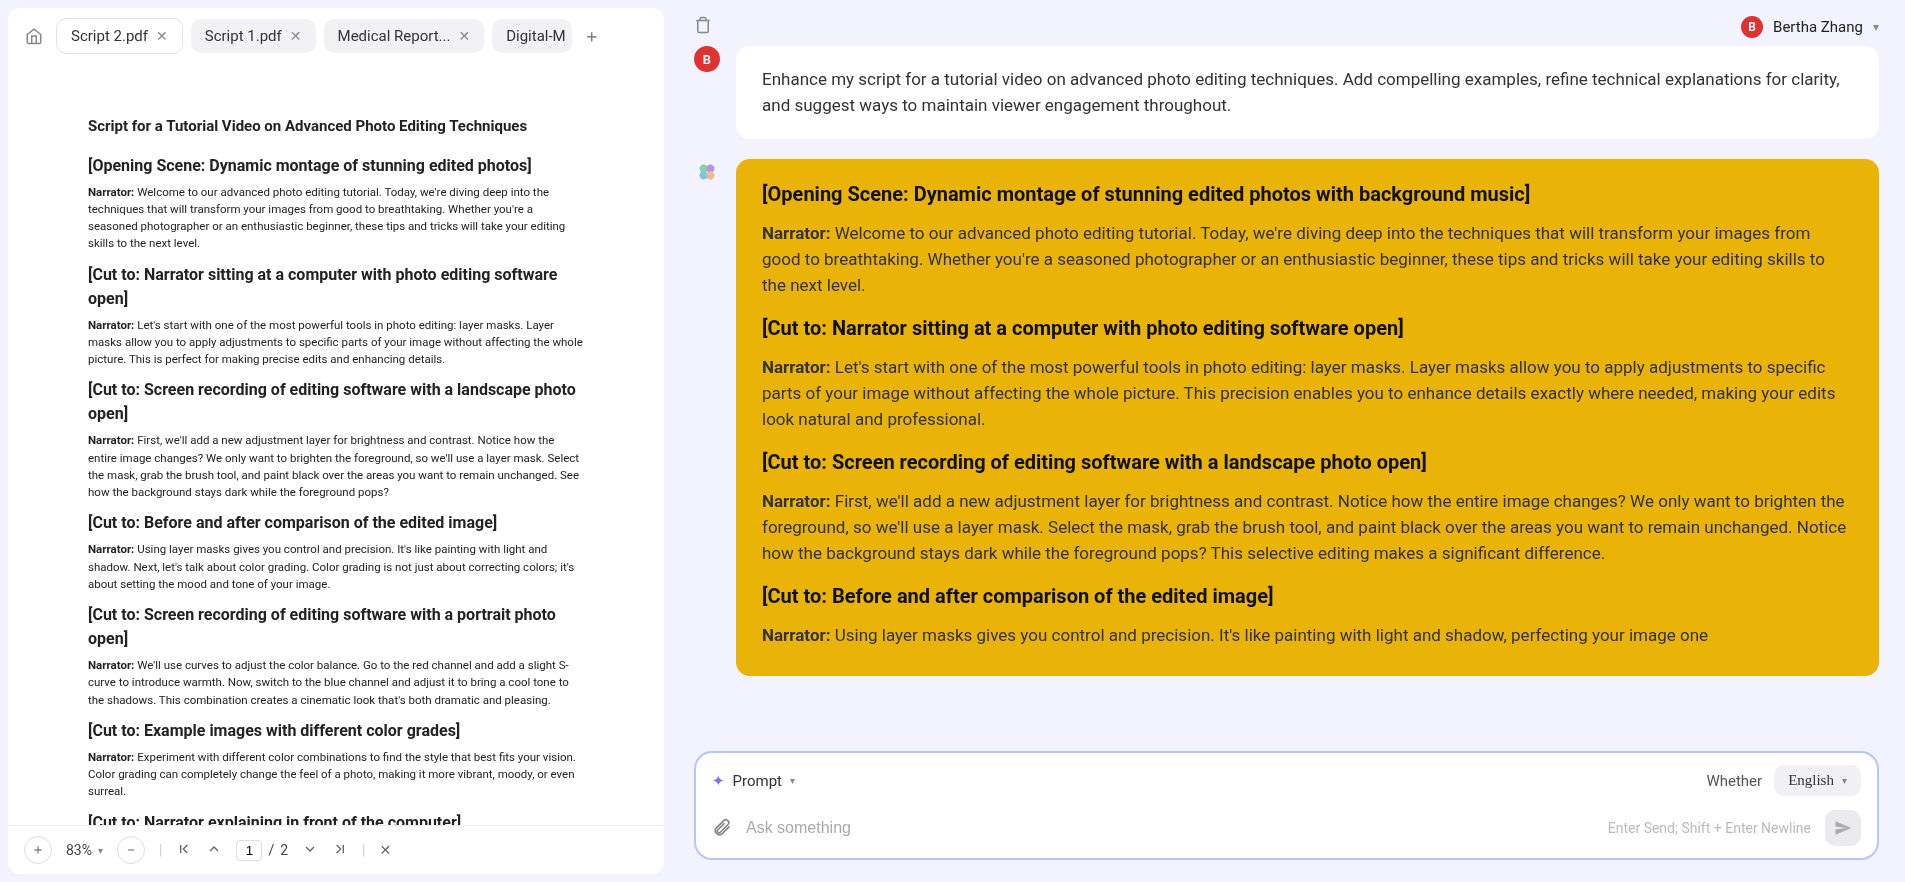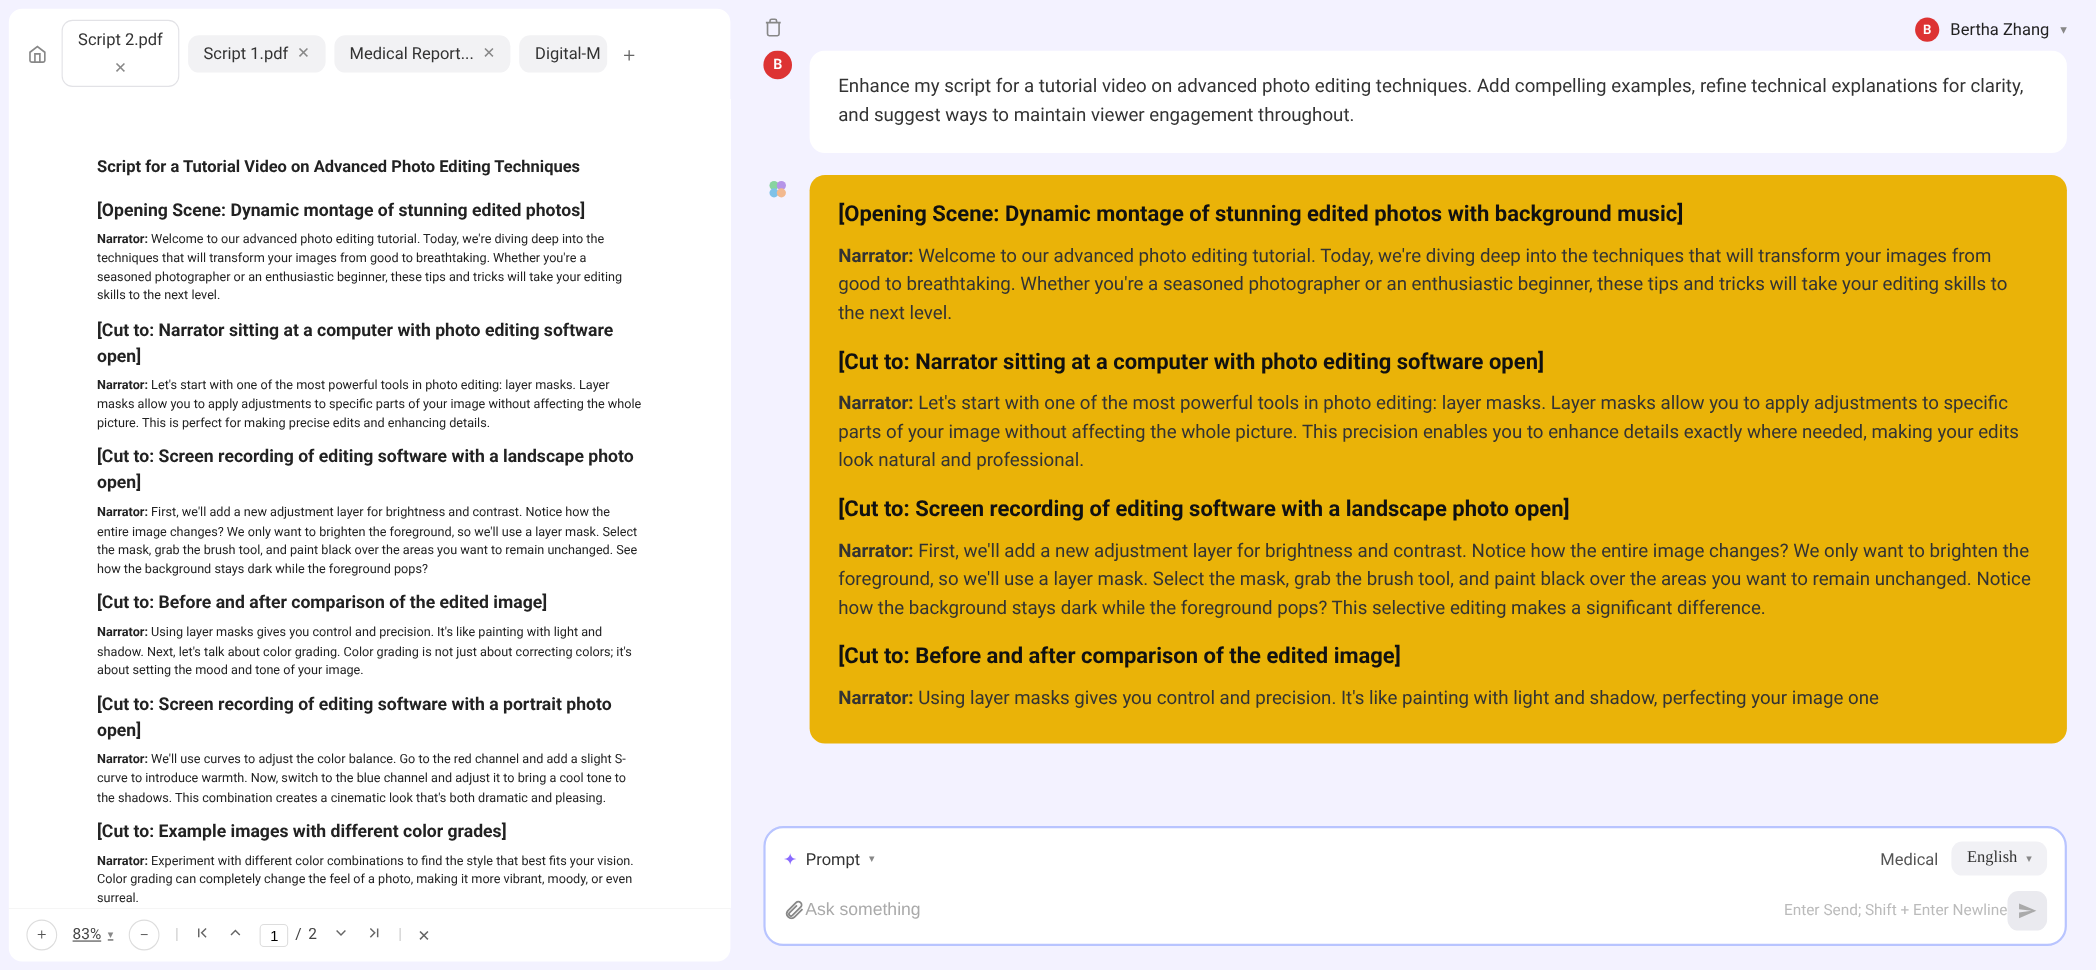--- a/index.html
+++ b/index.html
@@ -36,21 +36,21 @@
 .tab {
   display: flex; align-items: center; gap: 8px;
   padding: 8px 14px;
   border-radius: 10px;
   font-size: 15px;
   color: #333;
   background: #f2f2f4;
   cursor: pointer;
   white-space: nowrap;
 }
-.tab.active { background: #fff; border: 1px solid #e2e2e6; flex-direction: column; }
+.tab.active { background: #fff; border: 1px solid #e2e2e6; }
 .tab .close { color: #888; font-size: 14px; }
 .tab-add {
   width: 24px; height: 24px; display:flex; align-items:center; justify-content:center;
   color:#666; cursor:pointer; font-size:18px;
 }
 .doc-viewer {
   flex: 1;
   overflow-y: auto;
   padding: 20px 60px 20px 60px;
   background:#fff;
@@ -71,21 +71,21 @@
   display:flex; align-items:center; gap:14px;
   padding: 10px 16px;
   border-top:1px solid #eee;
   font-size:14px; color:#444;
 }
 .footer-btn {
   width:28px;height:28px;border:1px solid #ddd;border-radius:50%;
   display:flex;align-items:center;justify-content:center;cursor:pointer;color:#555;
 }
 .footer-sep { color:#ccc; }
-.zoom-pct { display:flex;align-items:center;gap:6px;cursor:pointer;text-decoration:underline; }
+.zoom-pct { display:flex;align-items:center;gap:6px;cursor:pointer; }
 .page-ind { display:flex;align-items:center;gap:6px; }
 .page-input {
   width:26px;border:1px solid #ddd;border-radius:4px;text-align:center;padding:2px;
 }
 
 .right-panel {
   flex:1;
   display:flex;
   flex-direction:column;
   position:relative;
@@ -136,21 +136,21 @@
   display:flex;align-items:center;justify-content:space-between;margin-bottom:14px;
 }
 .prompt-sel { display:flex;align-items:center;gap:8px;cursor:pointer;font-size:15px;color:#333; }
 .sparkle { color:#8a6aff; }
 .out-lang { display:flex;align-items:center;gap:12px; }
 .out-label { font-size:15px;color:#555; }
 .lang-pill {
   background:#f1f1f5;border-radius:10px;padding:7px 14px;display:flex;align-items:center;gap:8px;
   cursor:pointer;font-size:15px;color:#333;font-family:Liberation Serif, serif;
 }
-.composer-bottom { display:flex;align-items:center;}
+.composer-bottom { display:flex;align-items:center;gap:14px; }
 .attach-btn { color:#888;cursor:pointer; }
 .prompt-input {
   flex:1;border:none;outline:none;font-size:16px;color:#333;
 }
 .prompt-input::placeholder { color:#aaa; }
 .hint { font-size:14px;color:#bbb;text-align:center; }
 .send-btn {
   width:36px;height:36px;border-radius:10px;background:#eaeaef;display:flex;
   align-items:center;justify-content:center;cursor:pointer;color:#aaa;
 }
@@ -292,21 +292,21 @@
   </div>
 
   <div class="composer">
     <div class="composer-top">
       <div class="prompt-sel">
         <span class="sparkle">✦</span>
         <span>Prompt</span>
         <span style="font-size:10px;color:#888;">▾</span>
       </div>
       <div class="out-lang">
-        <span class="out-label">Medical</span>
+        <span class="out-label">Whether</span>
         <div class="lang-pill">
           <span>English</span>
           <span style="font-size:10px;color:#888;">▾</span>
         </div>
       </div>
     </div>
     <div class="composer-bottom">
       <div class="attach-btn">
         <svg width="20" height="20" viewBox="0 0 24 24" fill="none" stroke="currentColor" stroke-width="2">
             <path d="M21 12.5l-9 9a5 5 0 0 1-7-7l9-9a3.5 3.5 0 0 1 5 5l-9 9a2 2 0 0 1-3-3l8-8"></path>

